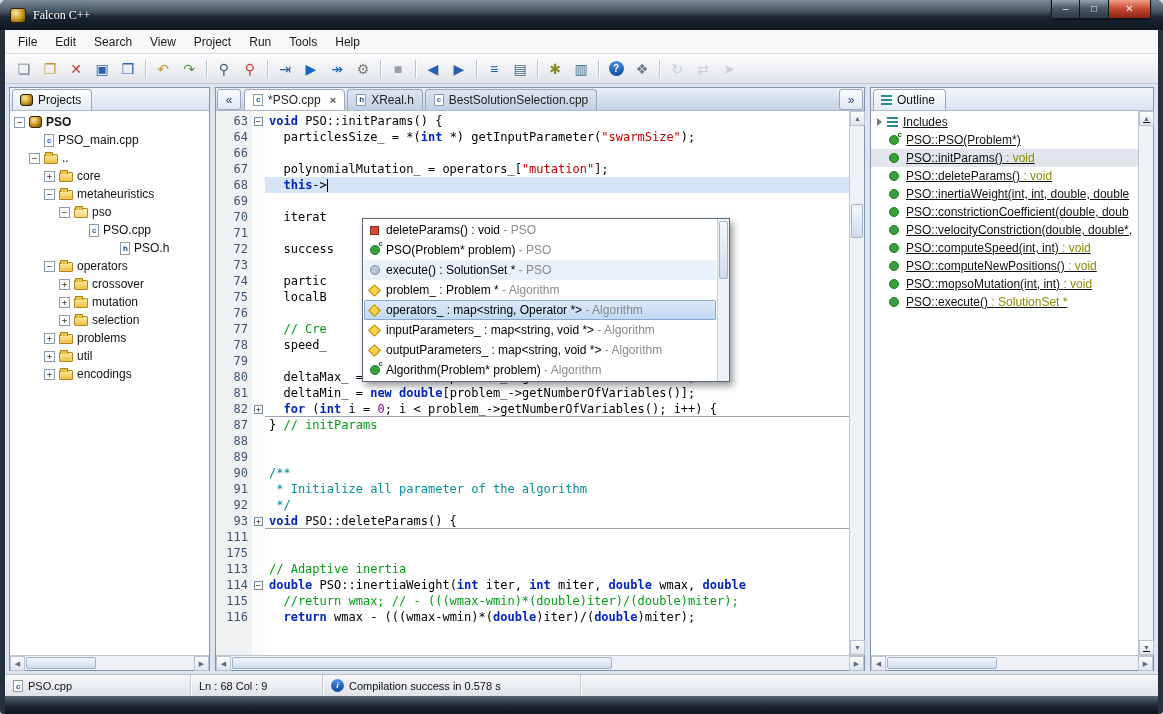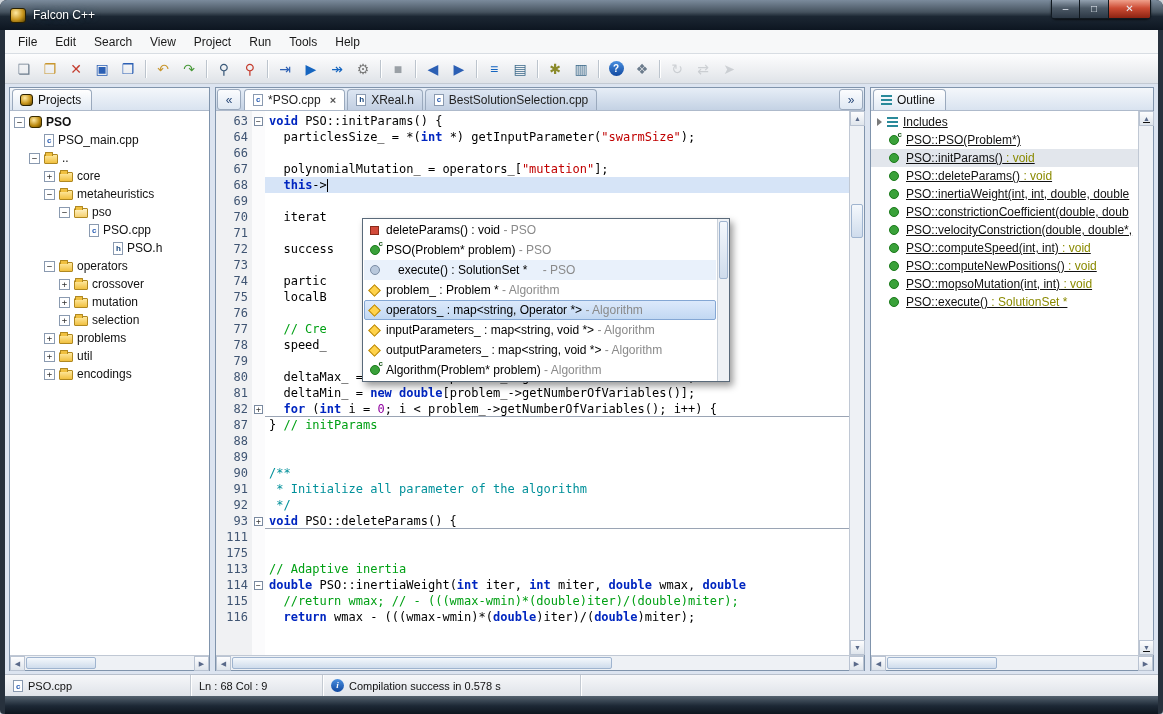--- a/index.html
+++ b/index.html
@@ -6,21 +6,21 @@
   *{box-sizing:border-box;}
   body{font-family:"Liberation Sans",sans-serif;font-size:12px;color:#111;}
   .window{width:1163px;height:714px;border-radius:7px 7px 4px 4px;overflow:hidden;position:relative;
           background:#dce4f0;box-shadow:0 0 0 1px #0a1018 inset;}
 
   
   .titlebar{height:30px;background:linear-gradient(#7b8b9c,#46535f 40%,#1c2733 55%,#0d1621);
             display:flex;align-items:center;padding:0 10px;position:relative;}
   .app-icon{width:16px;height:15px;border-radius:3px;margin-right:7px;flex:none;
             background:radial-gradient(circle at 35% 30%,#ffe9a0,#c8961e 55%,#5a4200);border:1px solid #2a2000;}
-  .titlebar .title{color:#fff;text-shadow:0 1px 3px #000,0 0 6px #3a5a7a;font-size:12px;}
+  .titlebar .title{color:#fff;text-shadow:0 1px 3px #000,0 0 6px #3a5a7a;font-size:12px;font-family:Liberation Serif, serif;}
   .winbtns{position:absolute;right:12px;top:0;display:flex;border-radius:0 0 5px 5px;overflow:hidden;
            box-shadow:0 1px 2px rgba(0,0,0,.6);}
   .wbtn{width:29px;height:19px;display:flex;align-items:center;justify-content:center;color:#e8eef6;
         font-size:10px;line-height:1;background:linear-gradient(#93a1b0,#4c5966 45%,#2b3짐743 50%,#2c3845);
         background:linear-gradient(#93a1b0,#4c5966 45%,#2c3845);border:1px solid #10181f;border-top:none;cursor:default;}
   .wbtn+.wbtn{border-left:none;}
   .wbtn.close{width:42px;background:linear-gradient(#f0a18c,#cc4c34 45%,#8c2312);}
 
   
   .frame-body{height:684px;border-left:5px solid #27313d;border-right:5px solid #27313d;
@@ -116,21 +116,21 @@
   .tk-d{color:#00909a;}
   .tk-n{color:#9000a0;}
   .tk-t{color:#000;}
   .caret{display:inline-block;width:1px;height:13px;background:#000;vertical-align:middle;}
 
   
   .popup{position:absolute;left:146px;top:130px;width:368px;background:#fff;border:1px solid #5a6a7a;
          box-shadow:3px 4px 7px rgba(0,0,0,.40);display:flex;z-index:5;}
   .plist{flex:1;padding:1px;}
   .prow{display:flex;align-items:center;height:20px;white-space:nowrap;overflow:hidden;padding:0 2px;border:1px solid transparent;}
-  .prow.hover{background:#e9f1fb;gap:12px;}
+  .prow.hover{background:#e9f1fb;}
   .prow.selected{background:linear-gradient(#dce9fb,#c2d8f2);border:1px solid #84a7d4;border-radius:2px;}
   .picn{width:15px;height:14px;flex:none;margin-right:4px;position:relative;display:flex;align-items:center;justify-content:center;}
   .picn.method-red::before{content:"";width:7px;height:7px;background:#d24a3a;border:1px solid #8a2a1a;}
   .picn.ctor::before{content:"";width:8px;height:8px;border-radius:50%;background:#3aa13a;border:1px solid #1a7a1a;}
   .picn.ctor::after{content:"c";position:absolute;top:-3px;right:-1px;font:bold 8px/1 "Liberation Sans",sans-serif;color:#1a5a1a;}
   .picn.method-pub::before{content:"";width:8px;height:8px;border-radius:50%;background:#b8c8dc;border:1px solid #7a8ca4;}
   .picn.field::before{content:"";width:7px;height:7px;background:#ffd24a;border:1px solid #b8860b;transform:rotate(45deg);}
   .plabel{color:#000;}
   .pdetail{color:#8a8a8a;white-space:pre;}
   .pscroll{width:12px;flex:none;background:#eef1f5;border-left:1px solid #c8d0da;position:relative;}
@@ -317,21 +317,21 @@
             <div class="trow" style="padding-left: 49px;">
               <span class="expander minus">−</span>
               <span class="ticon folder-open"></span>
               <span class="tlabel">pso</span>
             </div>
             <div class="trow" style="padding-left: 64px;">
               <span class="expander"></span>
               <span class="ticon cpp"></span>
               <span class="tlabel">PSO.cpp</span>
             </div>
-            <div class="trow" style="padding-left: 88px;">
+            <div class="trow" style="padding-left: 64px; margin-left: 31px;">
               <span class="expander"></span>
               <span class="ticon h"></span>
               <span class="tlabel">PSO.h</span>
             </div>
             <div class="trow" style="padding-left: 34px;">
               <span class="expander minus">−</span>
               <span class="ticon folder"></span>
               <span class="tlabel">operators</span>
             </div>
             <div class="trow" style="padding-left: 49px;">

